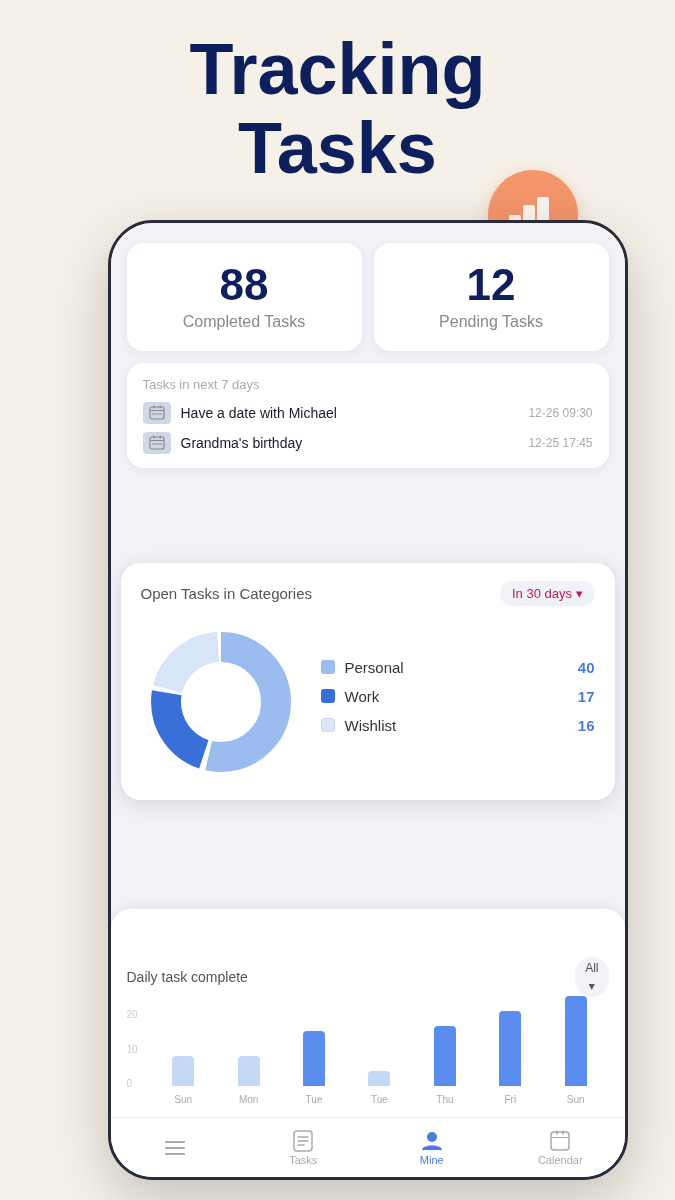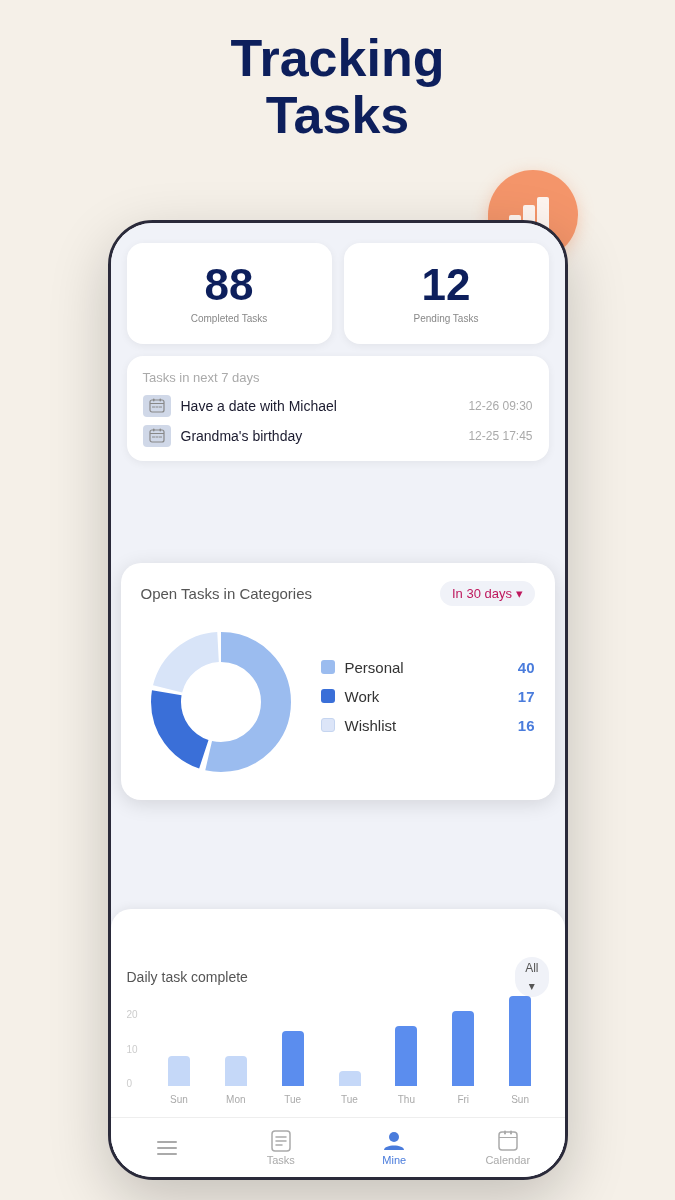--- a/index.html
+++ b/index.html
@@ -9,38 +9,38 @@
       background: #f5f0e8;
       font-family: -apple-system, BlinkMacSystemFont, 'Segoe UI', sans-serif;
       overflow: hidden;
       position: relative;
     }
 
     
     .hero-title {
       text-align: center;
       padding-top: 30px;
-      font-size: 52px;
+      font-size: 72px;
       font-weight: 900;
       color: #0d1f5c;
       line-height: 1.1;
     }
 
     
     .phone-wrapper {
       position: absolute;
       top: 220px;
       left: 50%;
       transform: translateX(-50%);
       width: 460px;
       height: 960px;
     }
 
     .phone {
-      width: 460px;
+      width: 520px;
       height: 960px;
       background: #ffffff;
       border-radius: 45px;
       border: 3px solid #2a2a3a;
       overflow: hidden;
       position: relative;
       box-shadow: 0 20px 60px rgba(0,0,0,0.2);
     }
 
     .phone-screen {
@@ -68,21 +68,21 @@
     }
 
     .stat-number {
       font-size: 44px;
       font-weight: 800;
       color: #0d1f5c;
       line-height: 1;
     }
 
     .stat-label {
-      font-size: 10px;
+      font-size: 16px;
       color: #888;
       margin-top: 6px;
     }
 
     
     .upcoming-card {
       margin: 12px 16px 0 16px;
       background: #ffffff;
       border-radius: 16px;
       padding: 14px 16px;

